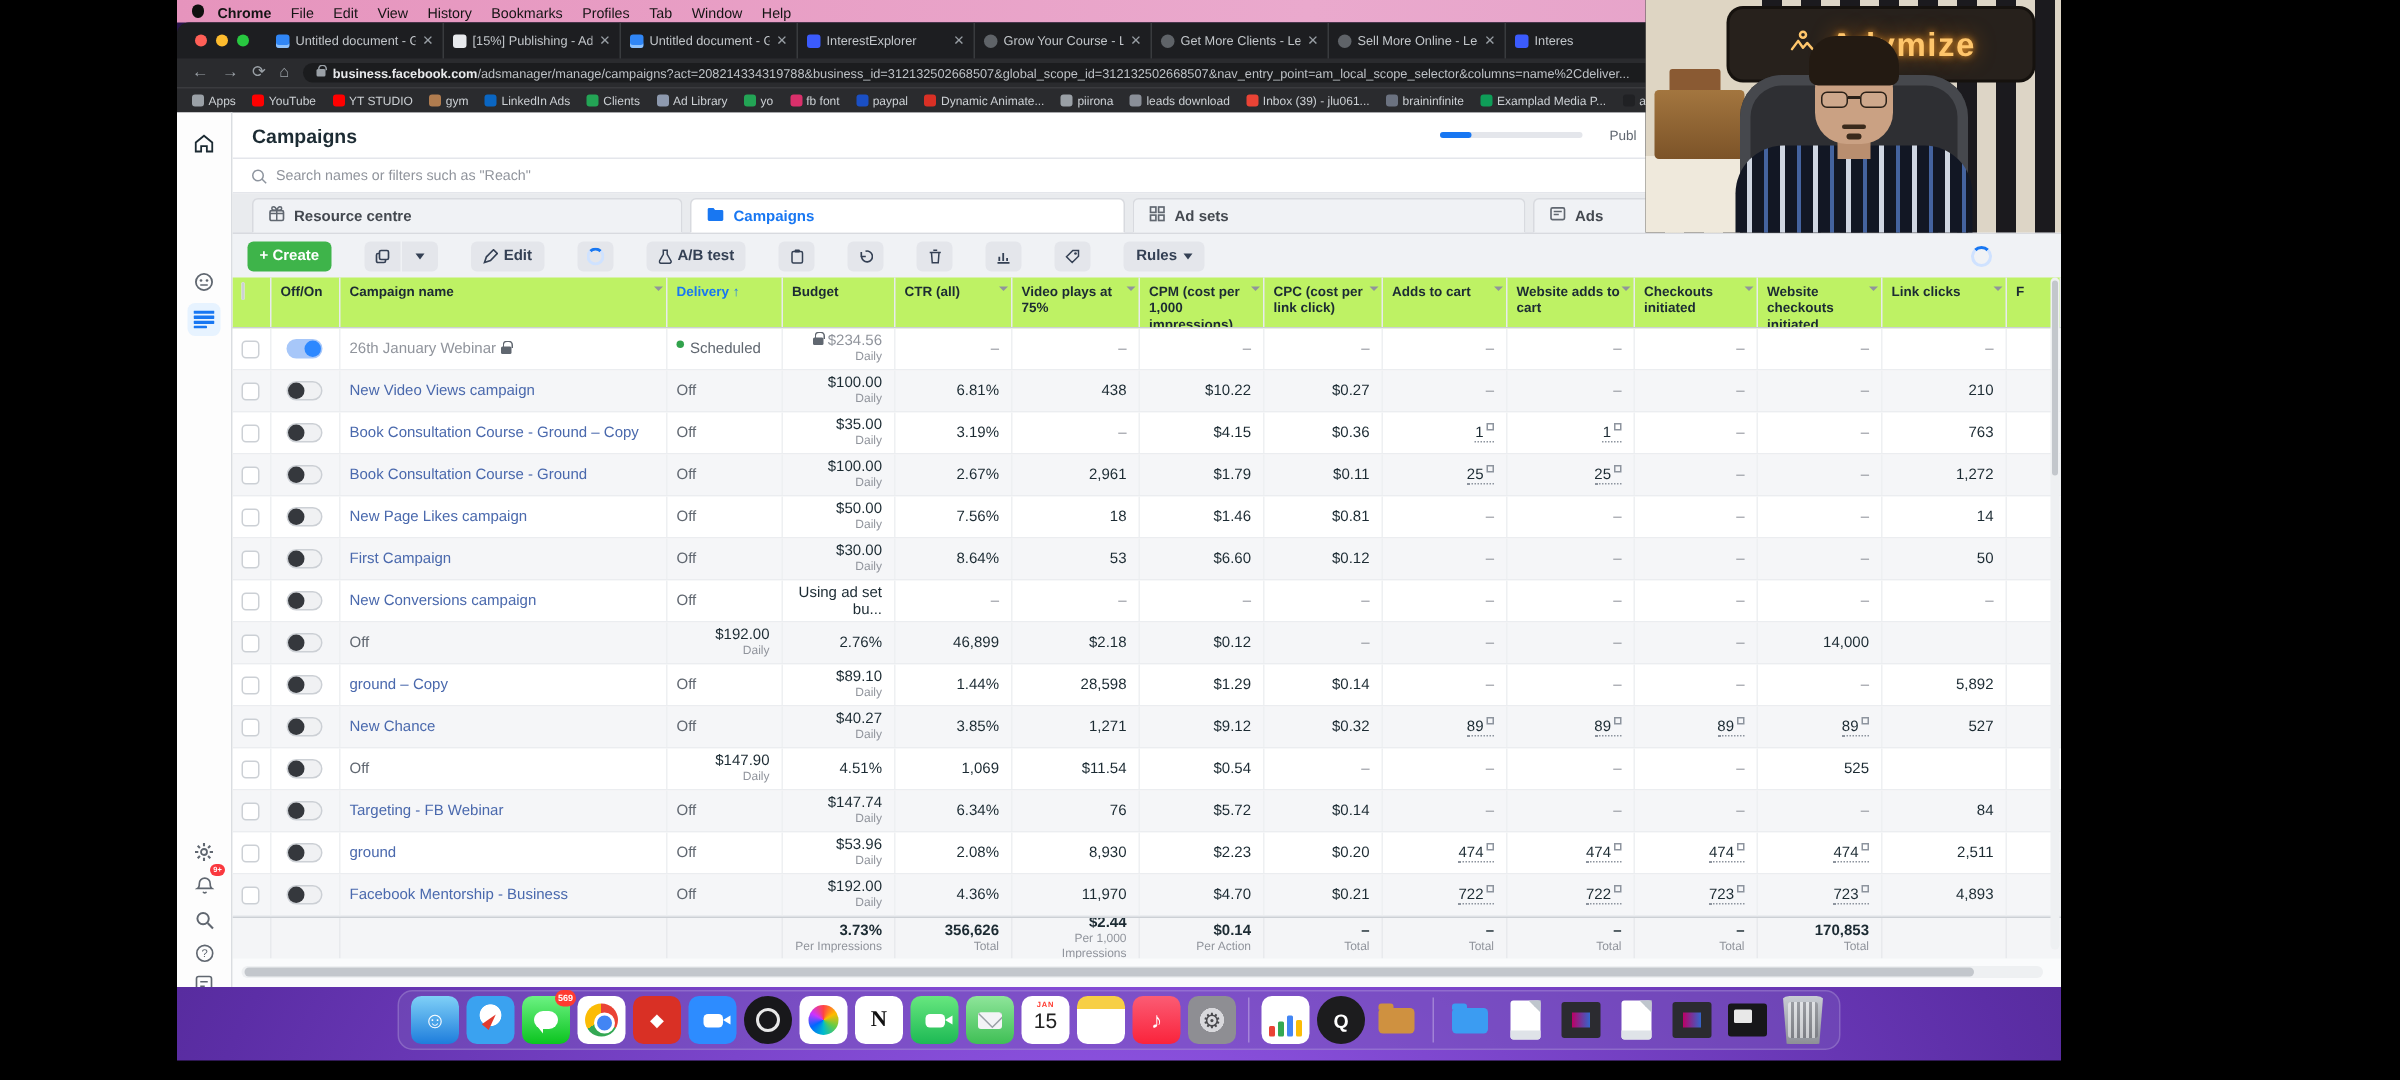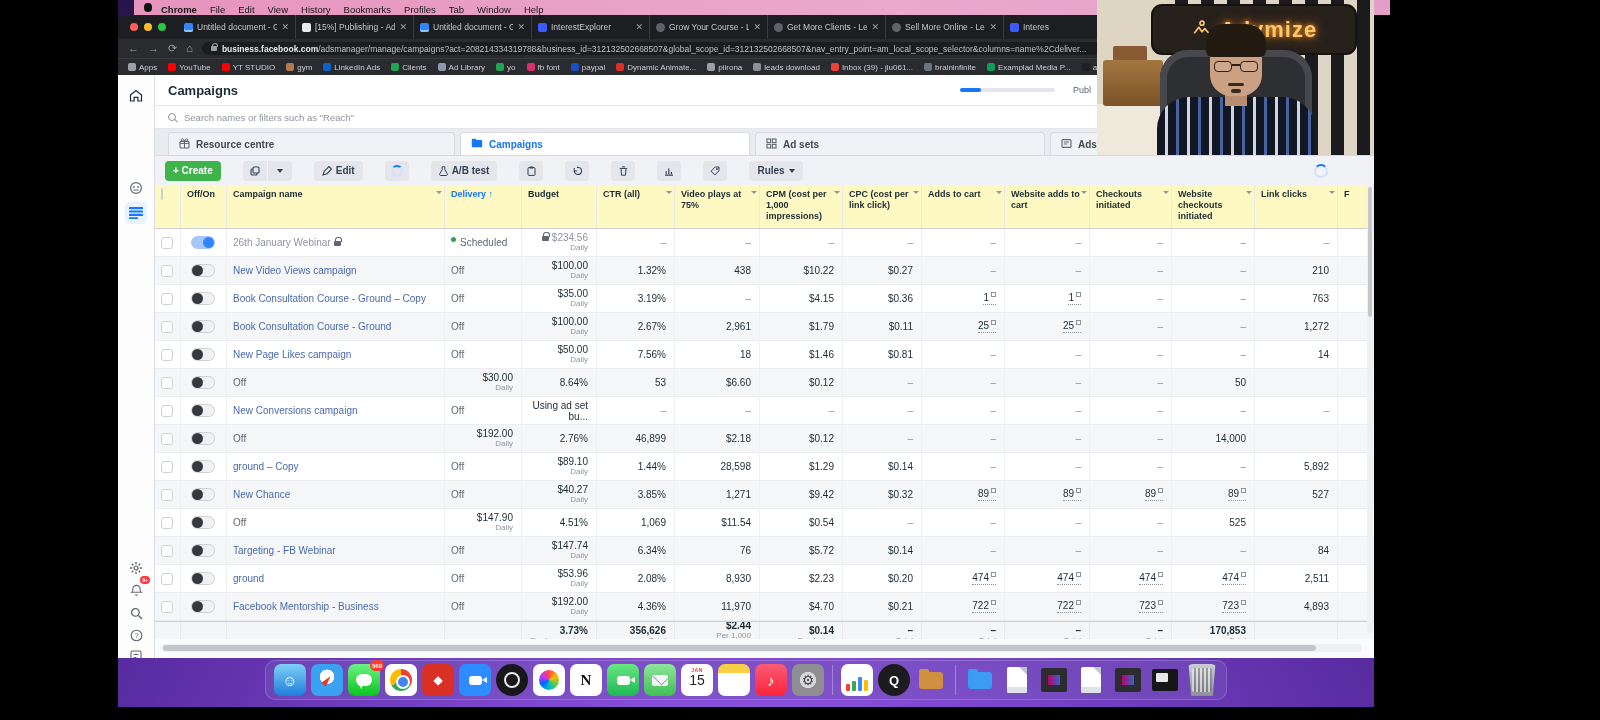--- a/index.html
+++ b/index.html
@@ -1,21 +1,21 @@
 <!DOCTYPE html>
 <html><head>
 <meta charset="utf-8">
 <style>
   *{box-sizing:border-box;margin:0;padding:0}
   body{margin:0;background:#000;font-family:"Liberation Sans",sans-serif}
   .screen{position:relative;width:1600px;height:720px;background:#000;overflow:hidden}
   .desktop{position:absolute;left:118px;top:0;width:1256px;height:707px;
     background:radial-gradient(130% 170% at 50% 118%,#9a5cf0 0%,#5c2ea6 38%,#2a1650 75%,#150b28 100%)}
   
-  .menubar{position:absolute;left:16px;top:0;width:100%;height:15px;display:flex;align-items:center;
+  .menubar{position:absolute;left:0;top:0;width:100%;height:15px;display:flex;align-items:center;
     background:linear-gradient(90deg,#e694bd,#eaa9cd 60%,#e39fc7);padding-left:10px}
   .apple{width:8px;height:9px;background:#101010;border-radius:45% 45% 48% 48%;margin-right:9px;flex:none}
   .menubar .mi{font-size:9.5px;color:#141414;margin-right:13px;white-space:nowrap}
   .menubar .mi.first{font-weight:700}
   
   .browser{position:absolute;left:0;top:15px;width:1256px;height:643px;background:#202124;border-radius:8px 8px 0 0;overflow:hidden}
   .tabstrip{height:24px;background:#1d1e21;display:flex;align-items:center}
   .winctl{display:flex;gap:6px;margin:0 12px 0 12px;flex:none}
   .winctl i{width:8px;height:8px;border-radius:50%}
   .wc-close{background:#ff5f57}.wc-min{background:#febc2e}.wc-max{background:#28c840}
@@ -53,33 +53,33 @@
   .pbar i{display:block;width:21px;height:4px;background:#1877f2;border-radius:2px}
   .publ{font-size:9px;color:#606770;margin-left:18px;margin-right:270px;white-space:nowrap}
   .search-row{height:23px;background:#fff;border-bottom:1px solid #e4e6eb;display:flex;align-items:center;padding:0 13px;gap:7px}
   .mag{position:relative;width:9px;height:9px;flex:none}
   .mag::before{content:"";position:absolute;left:0;top:0;width:6px;height:6px;border:1.3px solid #8d949e;border-radius:50%}
   .mag::after{content:"";position:absolute;left:6px;top:7px;width:3.5px;height:1.3px;background:#8d949e;transform:rotate(45deg)}
   .search-ph{font-size:9.5px;color:#90949c}
   .nav-row{height:27px;background:#e9ebee;border-bottom:1px solid #d8dadf;display:flex;align-items:flex-end;padding-left:13px;gap:5px}
   .fbtab{height:23px;display:flex;align-items:center;gap:6px;padding:0 10px;background:#f0f2f5;border:1px solid #d8dadf;border-bottom:none;border-radius:4px 4px 0 0;font-size:10px;font-weight:700;color:#444950;flex:none}
   .fbtab.active{background:#fff;color:#1877f2}
-  .fbtab.w1{width:287px}.fbtab.w2{width:290px}.fbtab.w3{width:290px}.fbtab.w4{flex:1;border-right:none}
+  .fbtab.w1{width:287px}.fbtab.w2{width:290px}.fbtab.w3{width:262px}.fbtab.w4{flex:1;border-right:none}
   .toolbar{height:29px;display:flex;align-items:center;padding:0 10px;gap:22px;background:#f0f2f5}
   .btn{height:20px;display:flex;align-items:center;gap:4px;padding:0 8px;background:#e4e6eb;border:none;border-radius:4px;font-size:10px;font-weight:700;color:#344054;font-family:inherit;cursor:default}
   .btn.green{background:#3eb44a;color:#fff}
   .btn.iconb{width:24px;padding:0;justify-content:center}
   .btngroup{display:flex;gap:1px}
   .btngroup .btn:first-child{border-radius:4px 0 0 4px}.btngroup .btn:last-child{border-radius:0 4px 4px 0}
   .caret-dn{width:0;height:0;border-left:3px solid transparent;border-right:3px solid transparent;border-top:4px solid #344054}
   .spin{width:12px;height:12px;border:2px solid #cfe2ff;border-top-color:#1877f2;border-radius:50%;flex:none}
   .spin.lg{width:14px;height:14px;margin-left:auto;margin-right:36px}
   
   .grid{display:grid;grid-template-columns:26px 46px 218px 77px 75px 78px 85px 83px 79px 83px 85px 82px 83px 83px 36px}
-  .thead{height:44px;background:#fef9c3;border-bottom:1px solid #ccd0d5}
+  .thead{height:34px;background:#bef264;border-bottom:1px solid #ccd0d5}
   .th{position:relative;font-size:9px;font-weight:700;color:#1c2b33;padding:4px 8px 0 6px;border-right:1px solid #e8eaed;line-height:1.2;overflow:hidden}
   .th.blue{color:#1877f2}
   .th .sc{position:absolute;right:2px;top:6px;width:0;height:0;border-left:3px solid transparent;border-right:3px solid transparent;border-top:3.5px solid #90949c}
   .cbx{width:12px;height:12px;border:1px solid #ccd0d5;border-radius:3px;background:#fff;margin:4px auto 0}
   .trow{height:28px;background:#fff;border-bottom:1px solid #ebedf0}
   .trow.alt{background:#f5f6f8}
   .td{font-size:10px;color:#1c2b33;padding:0 8px 0 6px;border-right:1px solid #eef0f2;display:flex;flex-direction:column;justify-content:center;overflow:hidden}
   .td.rt{align-items:flex-end;text-align:right}
   .td .sub{font-size:8px;color:#90949c;line-height:1.2}
   .dash{color:#90949c}
@@ -574,21 +574,21 @@
                 <div class="td">
                   <span class="deliv">
                     <span>Off</span>
                   </span>
                 </div>
                 <div class="td rt">
                   <span><span>$100.00</span></span>
                   <span class="sub">Daily</span>
                 </div>
                 <div class="td rt">
-                  <span>1.32%</span>
+                  <span>6.81%</span>
                 </div>
                 <div class="td rt">
                   <span>438</span>
                 </div>
                 <div class="td rt">
                   <span>$10.22</span>
                 </div>
                 <div class="td rt">
                   <span>$0.27</span>
                 </div>
@@ -754,20 +754,23 @@
                 <div class="td"></div>
               </div>
               <div class="grid trow alt">
                 <div class="td" style="align-items: center;">
                   <span class="cbx" style="margin: 0px;"></span>
                 </div>
                 <div class="td">
                   <span class="tgl off"></span>
                 </div>
                 <div class="td">
+                  <a class="namelink">First Campaign</a>
+                </div>
+                <div class="td">
                   <span class="deliv">
                     <span>Off</span>
                   </span>
                 </div>
                 <div class="td rt">
                   <span><span>$30.00</span></span>
                   <span class="sub">Daily</span>
                 </div>
                 <div class="td rt">
                   <span>8.64%</span>
@@ -957,21 +960,21 @@
                   <span><span>$40.27</span></span>
                   <span class="sub">Daily</span>
                 </div>
                 <div class="td rt">
                   <span>3.85%</span>
                 </div>
                 <div class="td rt">
                   <span>1,271</span>
                 </div>
                 <div class="td rt">
-                  <span>$9.42</span>
+                  <span>$9.12</span>
                 </div>
                 <div class="td rt">
                   <span>$0.32</span>
                 </div>
                 <div class="td rt">
                   <span class=" noted">89<sup class="notesq"></sup></span>
                 </div>
                 <div class="td rt">
                   <span class=" noted">89<sup class="notesq"></sup></span>
                 </div>

